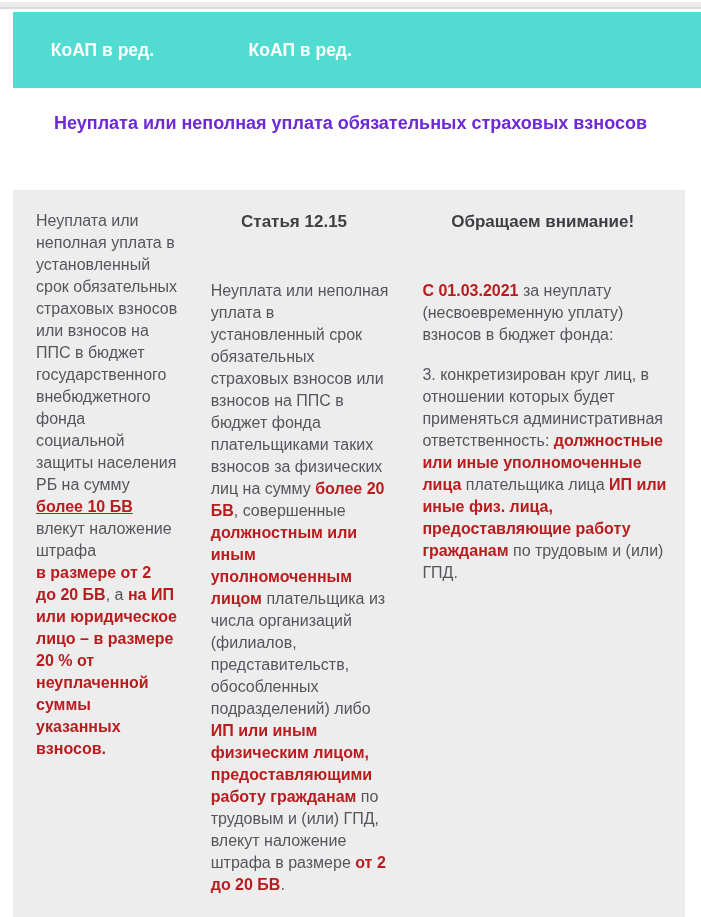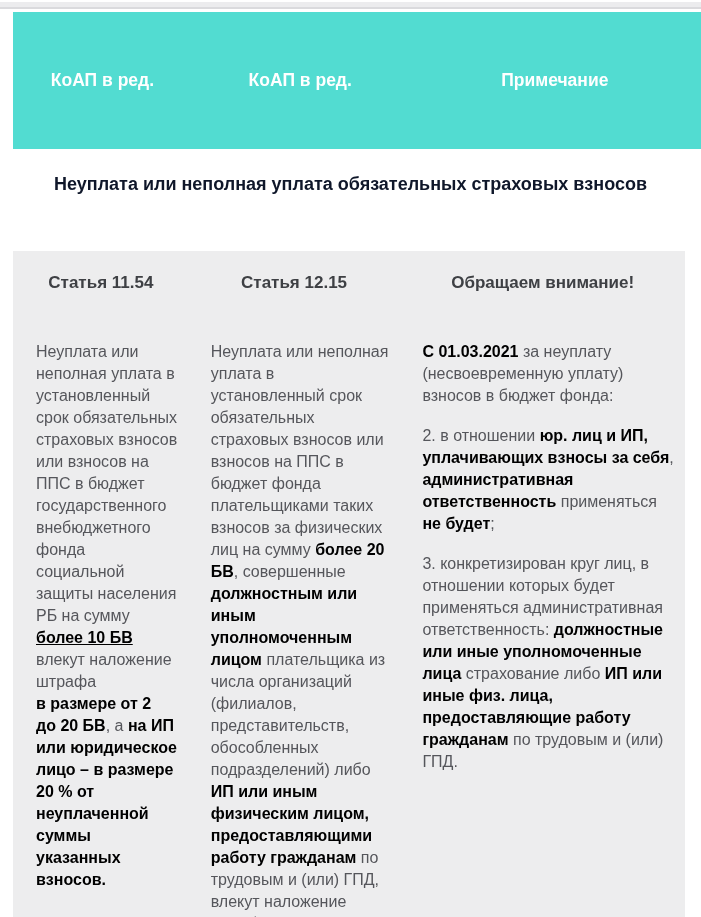--- a/index.html
+++ b/index.html
@@ -11,40 +11,40 @@
     font-family:"Liberation Sans","DejaVu Sans",sans-serif;
   }
   .top-strip{
     margin-top:2px;
     height:5px;
     background:#ececee;
     border-bottom:2px solid #dadadd;
   }
   .teal-header{
     margin:3px 0 0 13px;
-    height:137px;
+    height:76px;
     background:#52dcd1;
     display:grid;
     grid-template-columns:26% 31.5% 42.5%;
     align-items:center;
     text-align:center;
     color:#ffffff;
     font-weight:bold;
     font-size:17.5px;
   }
   .teal-header p{margin:0;line-height:35px;}
   .title-block{
     box-sizing:border-box;
     height:102px;
     padding-top:16px;
     text-align:center;
     font-weight:bold;
     font-size:18px;
     line-height:38px;
-    color:#0f172a;
+    color:#6d28d9;
   }
   .title-block p{margin:0;}
   .body-table{
     box-sizing:border-box;
     margin:0 16px 0 13px;
     min-height:695px;
     background:#ededee;
     display:grid;
     grid-template-columns:26% 31.5% 42.5%;
     padding-top:20px;
@@ -60,62 +60,57 @@
     line-height:24px;
     color:#3e4044;
     margin-bottom:46px;
   }
   .cell-text{
     font-size:16px;
     line-height:22px;
     color:#55565b;
   }
   .cell-text p{margin:0 0 18px 12px;}
-  .cell-text b{color:#000000;}
+  .cell-text b{color:#b91c1c;}
   .cell-text .u{text-decoration:underline;}
 </style>
 </head>
 <body>
 
 <div class="page">
 
   <div class="top-strip"></div>
 
   <div class="teal-header">
     <div class="hdr-cell">
       <p>КоАП в ред.</p>
     </div>
     <div class="hdr-cell">
       <p>КоАП в ред.</p>
     </div>
-    <div class="hdr-cell">
-      <p>Примечание</p>
-    </div>
   </div>
 
   <div class="title-block">
     <p>Неуплата или неполная уплата обязательных страховых взносов</p>
   </div>
 
   <div class="body-table">
     <div class="col">
-      <div class="subhdr">Статья 11.54</div>
       <div class="cell-text">
           <p><span>Неуплата или неполная уплата в установленный срок обязательных страховых взносов или взносов на ППС в бюджет государственного внебюджетного фонда социальной защиты населения РБ на сумму </span><b class="u">более 10 БВ</b><span> влекут наложение штрафа </span><b>в&nbsp;размере&nbsp;от&nbsp;2 до&nbsp;20&nbsp;БВ</b><span>, а </span><b>на ИП или юридическое лицо – в размере 20 % от неуплаченной суммы указанных взносов.</b></p>
         </div>
     </div>
     <div class="col">
       <div class="subhdr">Статья 12.15</div>
       <div class="cell-text">
           <p><span>Неуплата или неполная уплата в установленный срок обязательных страховых взносов или взносов на ППС в бюджет фонда плательщиками таких взносов за физических лиц на сумму </span><b>более 20 БВ</b><span>, совершенные </span><b>должностным или иным уполномоченным лицом</b><span> плательщика из числа организаций (филиалов, представительств, обособленных подразделений) либо </span><b>ИП или иным физическим лицом, предоставляющими работу гражданам</b><span> по трудовым и (или) ГПД, влекут наложение штрафа в размере </span><b>от&nbsp;2 до&nbsp;20&nbsp;БВ</b><span>.</span></p>
         </div>
     </div>
     <div class="col">
       <div class="subhdr">Обращаем внимание!</div>
       <div class="cell-text">
           <p><b>С 01.03.2021</b><span> за неуплату (несвоевременную уплату) взносов в бюджет фонда:</span></p>
-          <p><span>2. в отношении </span><b>юр. лиц и ИП, уплачивающих взносы за себя</b><span>, </span><b>административная ответственность</b><span> применяться </span><b>не будет</b><span>;</span></p>
-          <p><span>3. конкретизирован круг лиц, в отношении которых будет применяться административная ответственность: </span><b>должностные или иные уполномоченные лица</b><span> страхование либо </span><b>ИП или иные физ. лица, предоставляющие работу гражданам</b><span> по трудовым и (или) ГПД.</span></p>
+          <p><span>3. конкретизирован круг лиц, в отношении которых будет применяться административная ответственность: </span><b>должностные или иные уполномоченные лица</b><span> плательщика лица </span><b>ИП или иные физ. лица, предоставляющие работу гражданам</b><span> по трудовым и (или) ГПД.</span></p>
         </div>
     </div>
   </div>
 
 </div>
 
 </body></html>

